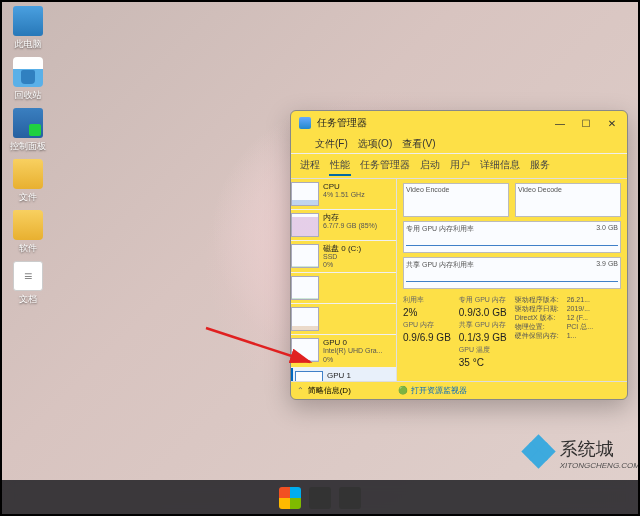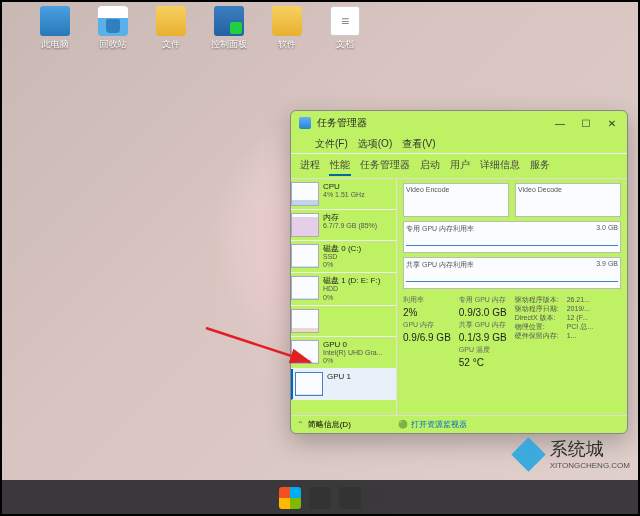--- a/index.html
+++ b/index.html
@@ -9,35 +9,35 @@
   background: linear-gradient(135deg, #d4c8c4 0%, #c9b9b5 30%, #e8d8d4 60%, #d8c8c8 100%);
   position: relative; overflow: hidden;
   font-size: 10px;
 }
 .wallpaper {
   position: absolute; inset: 0;
   background: radial-gradient(ellipse 300px 280px at 60% 50%, #f0d8d8 0%, #e8c8c8 20%, transparent 60%),
               radial-gradient(ellipse 280px 260px at 55% 45%, #f5e0e0 0%, transparent 50%),
               linear-gradient(135deg, #c8b8b4 0%, #d8c4c0 40%, #e0d0cc 100%);
 }
-.desktop-icons { position: absolute; top: 6px; left: 6px; display: flex; gap: 14px; margin-left: 27px; }
+.desktop-icons { position: absolute; top: 6px; left: 6px; display: flex; flex-direction: column; gap: 6px; }
 .desktop-icon { width: 44px; display: flex; flex-direction: column; align-items: center; gap: 2px; cursor: pointer; }
 .icon-img { width: 30px; height: 30px; border-radius: 3px; }
 .icon-label { font-size: 9px; color: #fff; text-shadow: 0 1px 2px rgba(0,0,0,0.6); text-align: center; }
 .recycle-bin { background: linear-gradient(#fff 40%, #5ab0e8 40%); border-radius: 4px; position: relative; }
 .recycle-bin::after { content: ""; position: absolute; bottom: 3px; left: 50%; transform: translateX(-50%); width: 14px; height: 14px; background: #3080c0; border-radius: 2px 2px 4px 4px; }
 .control-panel { background: linear-gradient(#3a7fc0, #2560a0); position: relative; }
 .control-panel::after { content: ""; position: absolute; right: 2px; bottom: 2px; width: 12px; height: 12px; background: #20d040; border-radius: 2px; }
 .folder { background: linear-gradient(#f8d060, #e8b030); border-radius: 2px 4px 4px 4px; }
 .text-file { background: #fff; border: 1px solid #ccc; }
 .text-file::after { content: "≡"; display: block; text-align: center; color: #888; font-size: 14px; line-height: 28px; }
 
 .task-mgr {
-  position: absolute; top: 110px; left: 290px; width: 338px; height: 324px;
-  background: #bef264; border: 1px solid #888; border-radius: 6px;
+  position: absolute; top: 110px; left: 290px; width: 338px; height: 290px;
+  background: #fde047; border: 1px solid #888; border-radius: 6px;
   box-shadow: 0 8px 24px rgba(0,0,0,0.25);
   display: flex; flex-direction: column;
 }
 .titlebar { display: flex; align-items: center; padding: 4px 8px; height: 24px; }
 .title-icon { width: 12px; height: 12px; background: linear-gradient(#6af, #28c); border-radius: 2px; margin-right: 6px; }
 .title-text { font-size: 10px; color: #222; flex: 1; }
 .win-controls { display: flex; gap: 12px; }
 .win-btn { width: 14px; height: 14px; display: flex; align-items: center; justify-content: center; font-size: 10px; color: #333; cursor: pointer; }
 .menubar { display: flex; gap: 10px; padding: 2px 24px; font-size: 10px; color: #333; border-bottom: 1px solid #eee; }
 .tabs { display: flex; gap: 8px; padding: 2px 8px; font-size: 10px; color: #444; border-bottom: 1px solid #ddd; }
@@ -71,50 +71,50 @@
 .stat-col { display: flex; flex-direction: column; gap: 2px; }
 .stat-label { font-size: 7px; color: #666; }
 .stat-val { font-size: 10px; color: #222; }
 .info-col { font-size: 7px; color: #555; line-height: 1.3; }
 .info-col .k { display: inline-block; width: 52px; }
 
 .arrow { position: absolute; top: 320px; left: 200px; pointer-events: none; }
 .taskbar { position: absolute; bottom: 0; left: 0; right: 0; height: 36px; background: rgba(30,30,35,0.85); backdrop-filter: blur(6px); display: flex; align-items: center; justify-content: center; gap: 8px; }
 .tb-icon { width: 22px; height: 22px; border-radius: 3px; }
 .start { background: conic-gradient(#00adef 0 25%, #7fba00 25% 50%, #ffb900 50% 75%, #f25022 75%); transform: rotate(0); }
-.watermark { position: absolute; right: 10px; bottom: 46px; display: flex; align-items: flex-end; gap: 6px; opacity: 0.92; }
+.watermark { position: absolute; right: 0; bottom: 46px; display: flex; align-items: flex-start; gap: 6px; opacity: 0.92; }
 .wm-logo { width: 30px; height: 30px; position: relative; }
 .wm-logo span { position: absolute; width: 13px; height: 13px; background: #30a8e0; transform: rotate(45deg); }
 .wm-logo span:nth-child(1){ top:0; left:8px; } .wm-logo span:nth-child(2){ top:8px; left:0; }
 .wm-logo span:nth-child(3){ top:8px; left:16px; } .wm-logo span:nth-child(4){ top:16px; left:8px; }
 .wm-text { font-size: 18px; color: #222; font-weight: 400; }
-.wm-sub { font-size: 8px; color: #444; display: block; }
+.wm-sub { font-size: 8px; color: #444; display: block; font-style: italic; }
 .border-frame { position: absolute; inset: 0; border: 2px solid #000; pointer-events: none; }
 </style>
 </head>
 <body>
 
 <div class="wallpaper"></div>
 
 <div class="desktop-icons">
   <div class="desktop-icon">
     <div class="icon-img" style="background:linear-gradient(#4aa0e0,#2878b8);"></div>
     <span class="icon-label">此电脑</span>
   </div>
   <div class="desktop-icon">
     <div class="icon-img recycle-bin"></div>
     <span class="icon-label">回收站</span>
   </div>
   <div class="desktop-icon">
+    <div class="icon-img control-panel"></div>
+    <span class="icon-label">控制面板</span>
+  </div>
+  <div class="desktop-icon">
     <div class="icon-img folder"></div>
     <span class="icon-label">文件</span>
-  </div>
-  <div class="desktop-icon">
-    <div class="icon-img control-panel"></div>
-    <span class="icon-label">控制面板</span>
   </div>
   <div class="desktop-icon">
     <div class="icon-img folder"></div>
     <span class="icon-label">软件</span>
   </div>
   <div class="desktop-icon">
     <div class="icon-img text-file"></div>
     <span class="icon-label">文档</span>
   </div>
 </div>
@@ -162,25 +162,20 @@
       <div class="perf-item">
         <div class="mini-chart disk-c"></div>
         <div class="perf-text">
             <span>磁盘 0 (C:)</span>
             <span class="sub">SSD</span>
             <span class="sub">0%</span>
           </div>
       </div>
       <div class="perf-item">
         <div class="mini-chart disk1-c"></div>
-        <div class="perf-text">
-            <span>磁盘 1 (D: E: F:)</span>
-            <span class="sub">HDD</span>
-            <span class="sub">0%</span>
-          </div>
       </div>
       <div class="perf-item">
         <div class="mini-chart wifi-c"></div>
       </div>
       <div class="perf-item">
         <div class="mini-chart gpu-c"></div>
         <div class="perf-text">
             <span>GPU 0</span>
             <span class="sub">Intel(R) UHD Gra...</span>
             <span class="sub">0%</span>
@@ -212,21 +207,21 @@
           <span class="stat-val">2%</span>
           <span class="stat-label">GPU 内存</span>
           <span class="stat-val">0.9/6.9 GB</span>
         </div>
         <div class="stat-col">
           <span class="stat-label">专用 GPU 内存</span>
           <span class="stat-val">0.9/3.0 GB</span>
           <span class="stat-label">共享 GPU 内存</span>
           <span class="stat-val">0.1/3.9 GB</span>
           <span class="stat-label">GPU 温度</span>
-          <span class="stat-val">52 °C</span>
+          <span class="stat-val">35 °C</span>
         </div>
         <div class="info-col">
           <div><span class="k">驱动程序版本:</span><span>26.21...</span></div>
           <div><span class="k">驱动程序日期:</span><span>2019/...</span></div>
           <div><span class="k">DirectX 版本:</span><span>12 (F...</span></div>
           <div><span class="k">物理位置:</span><span>PCI 总...</span></div>
           <div><span class="k">硬件保留内存:</span><span>1...</span></div>
         </div>
       </div>
     </div>

